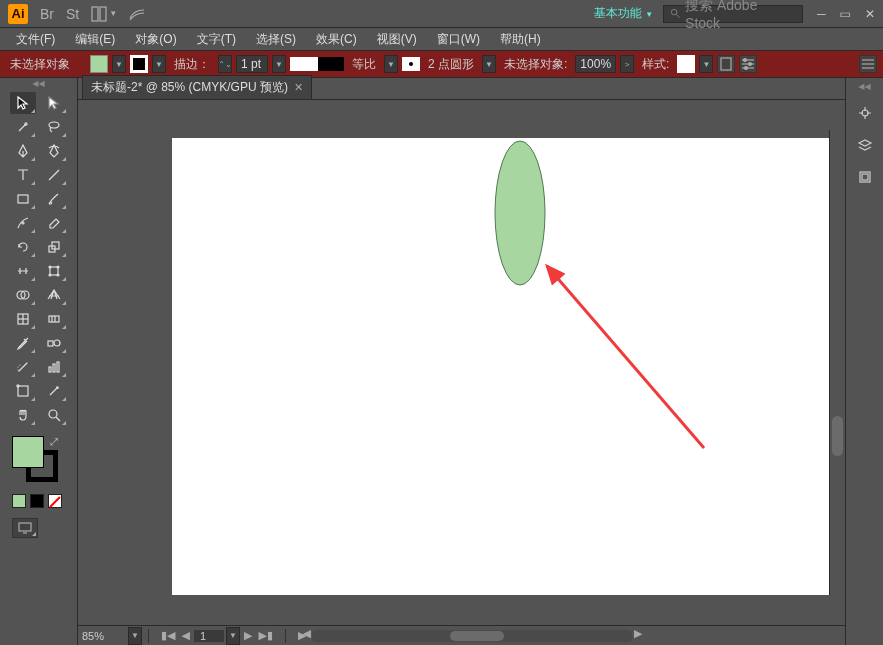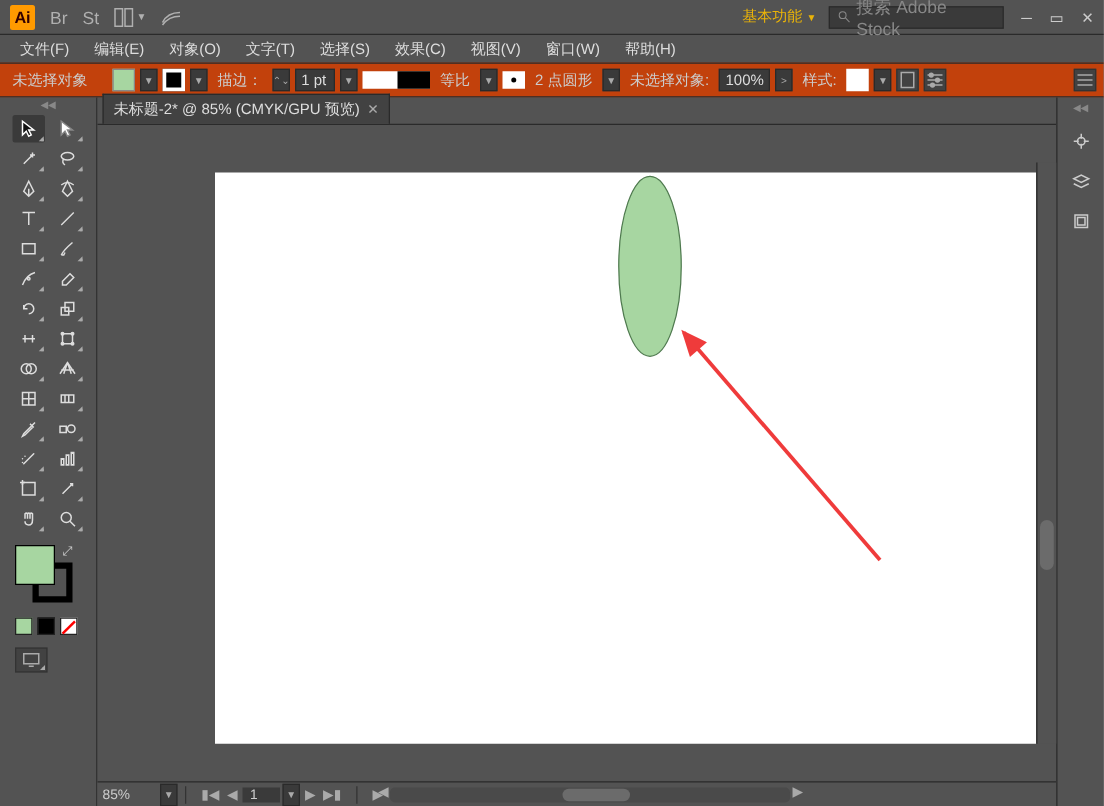--- a/index.html
+++ b/index.html
@@ -2,28 +2,28 @@
 <html><head>
 <meta charset="utf-8">
 <style>
 * { margin: 0; padding: 0; box-sizing: border-box; font-family: "Microsoft YaHei", Arial, sans-serif; }
 body { background: #535353; width: 883px; height: 645px; overflow: hidden; font-size: 12px; color: #ccc; }
 
 .titlebar { height: 28px; background: #535353; display: flex; align-items: center; padding: 0 8px; border-bottom: 1px solid #2a2a2a; }
 .titlebar .ai-logo { width: 20px; height: 20px; background: #ff9a00; color: #330000; font-weight: bold; display: flex; align-items: center; justify-content: center; font-size: 13px; border-radius: 2px; }
 .titlebar .tb-icon { margin-left: 12px; color: #b0b0b0; font-size: 14px; display: inline-flex; align-items: center; }
 .titlebar .spacer { flex: 1; }
-.titlebar .workspace { color: #eab308; margin-right: 10px; }
+.titlebar .workspace { color: #5eead4; margin-right: 10px; }
 .titlebar .searchbox { background: #3a3a3a; border: 1px solid #2a2a2a; padding: 2px 6px; color: #888; width: 140px; display: flex; align-items: center; height: 18px; }
 .titlebar .win-btns { display: flex; gap: 14px; margin-left: 14px; color: #ccc; }
 
 .menubar { height: 22px; background: #535353; display: flex; align-items: center; padding: 0 6px; gap: 0; color: #ddd; }
 .menubar .menu-item { padding: 2px 10px; cursor: pointer; }
 
-.optionsbar { height: 28px; background: #c2410c; border-top: 1px solid #2a2a2a; border-bottom: 1px solid #2a2a2a; display: flex; align-items: center; padding: 0 6px; gap: 4px; color: #ddd; }
+.optionsbar { height: 28px; background: #7f1d1d; border-top: 1px solid #2a2a2a; border-bottom: 1px solid #2a2a2a; display: flex; align-items: center; padding: 0 6px; gap: 4px; color: #ddd; }
 .optionsbar .txt { margin: 0 4px; color: #ccc; }
 .swatch { width: 18px; height: 18px; border: 1px solid #888; }
 .swatch.fill { background: #a7d6a1; }
 .swatch.stroke { background: #000; border: 3px solid #fff; }
 .dd { width: 14px; height: 18px; background: #3a3a3a; border: 1px solid #2a2a2a; display: flex; align-items: center; justify-content: center; font-size: 8px; color: #aaa; }
 .numbox { background: #3a3a3a; border: 1px solid #2a2a2a; padding: 1px 4px; color: #ddd; height: 18px; display: flex; align-items: center; min-width: 32px; }
 .profile-box { background: #fff; height: 14px; width: 54px; position: relative; }
 .profile-box::after { content: ""; position: absolute; right: 0; top: 0; bottom: 0; width: 26px; background: #000; }
 .dash-box { background: #fff; height: 14px; width: 18px; display: flex; align-items: center; justify-content: center; }
 .dash-box .dot { width: 4px; height: 4px; background: #000; border-radius: 50%; }

